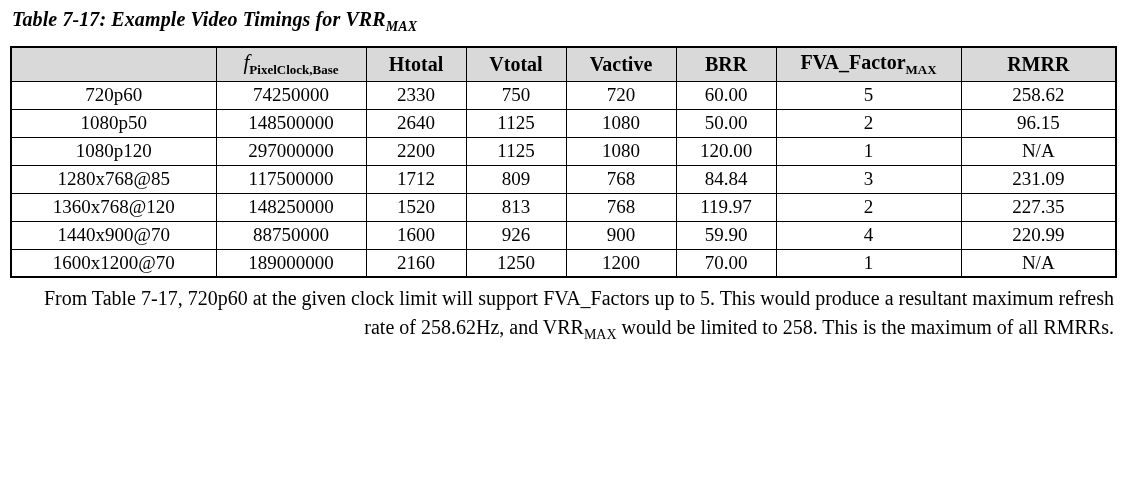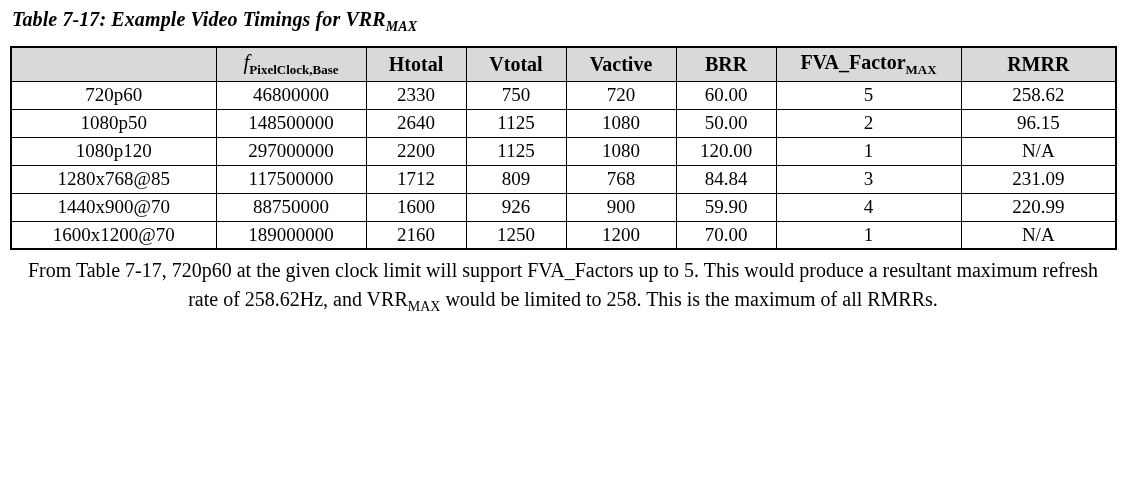--- a/index.html
+++ b/index.html
@@ -80,21 +80,21 @@
   col.c4 { width: 110px; }
   col.c5 { width: 100px; }
   col.c6 { width: 185px; }
   col.c7 { width: 155px; }
 
   .body-text {
     font-family: "Liberation Serif", serif;
     font-size: 20px;
     line-height: 29px;
     margin: 6px 2px 0 2px;
-    text-align: center;
+    text-align: right;
   }
   .body-text .sub {
     font-size: 14px;
     vertical-align: sub;
   }
 </style>
 </head>
 <body>
 
 <div class="page">
@@ -138,21 +138,21 @@
           <span>FVA_Factor</span><span class="smallsub">MAX</span>
         </th>
         <th>
           <span>RMRR</span>
         </th>
       </tr>
     </thead>
     <tbody>
       <tr>
         <td>720p60</td>
-        <td>46800000</td>
+        <td>74250000</td>
         <td>2330</td>
         <td>750</td>
         <td>720</td>
         <td>60.00</td>
         <td>5</td>
         <td>258.62</td>
       </tr>
       <tr>
         <td>1080p50</td>
         <td>148500000</td>
@@ -177,20 +177,30 @@
         <td>1280x768@85</td>
         <td>117500000</td>
         <td>1712</td>
         <td>809</td>
         <td>768</td>
         <td>84.84</td>
         <td>3</td>
         <td>231.09</td>
       </tr>
       <tr>
+        <td>1360x768@120</td>
+        <td>148250000</td>
+        <td>1520</td>
+        <td>813</td>
+        <td>768</td>
+        <td>119.97</td>
+        <td>2</td>
+        <td>227.35</td>
+      </tr>
+      <tr>
         <td>1440x900@70</td>
         <td>88750000</td>
         <td>1600</td>
         <td>926</td>
         <td>900</td>
         <td>59.90</td>
         <td>4</td>
         <td>220.99</td>
       </tr>
       <tr>

